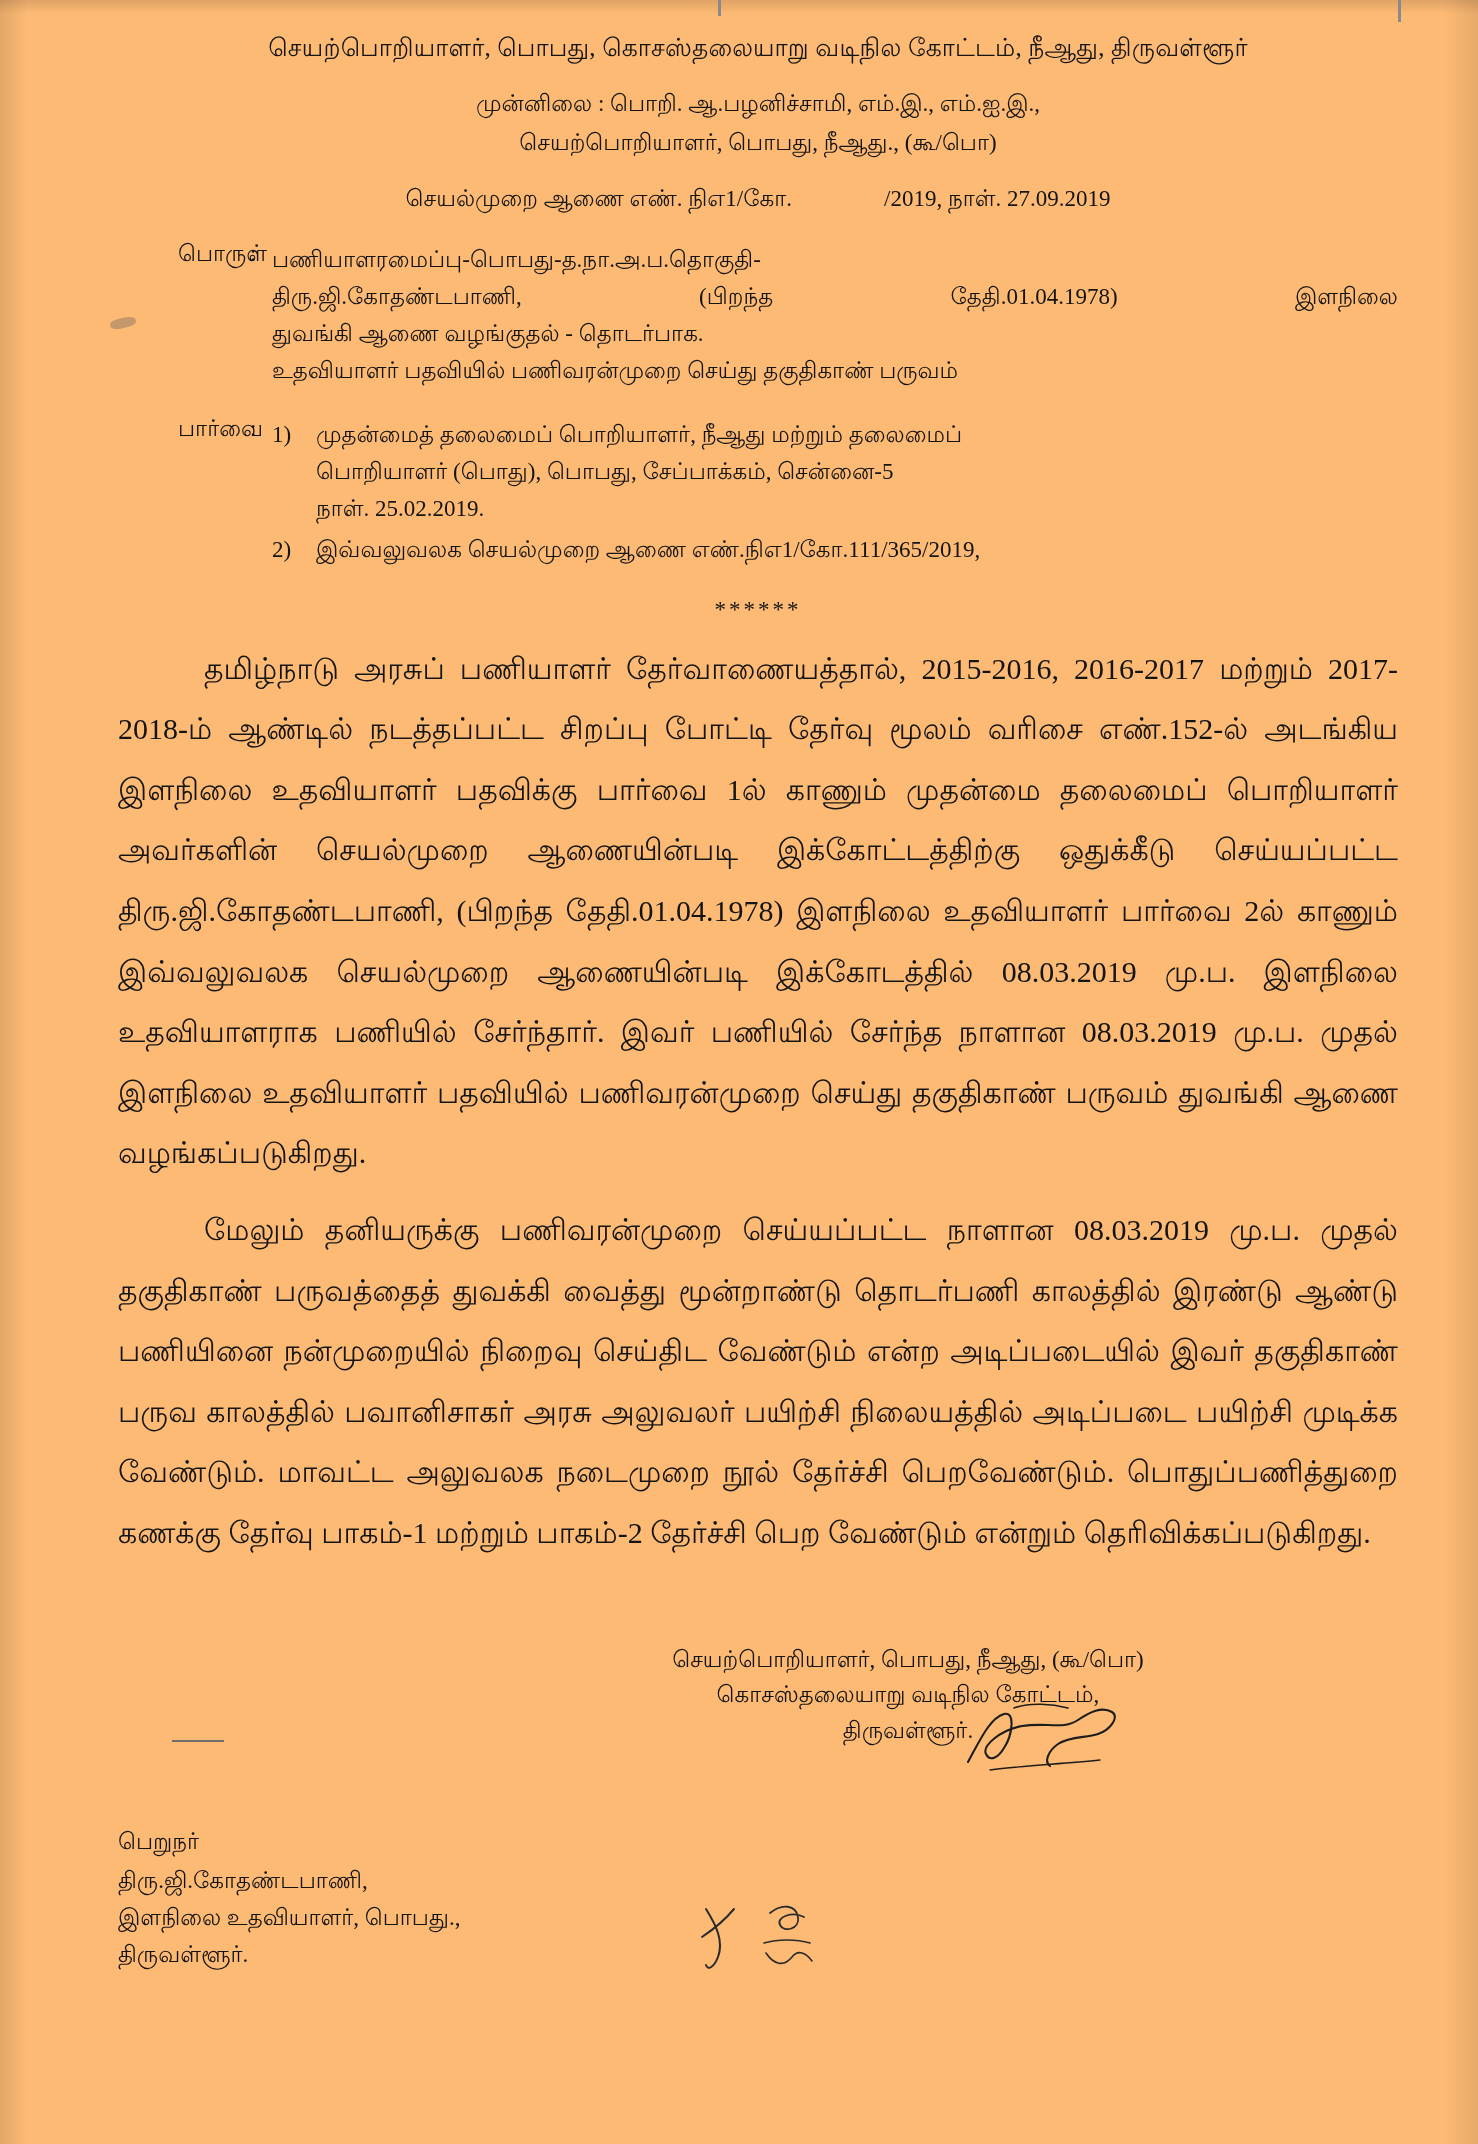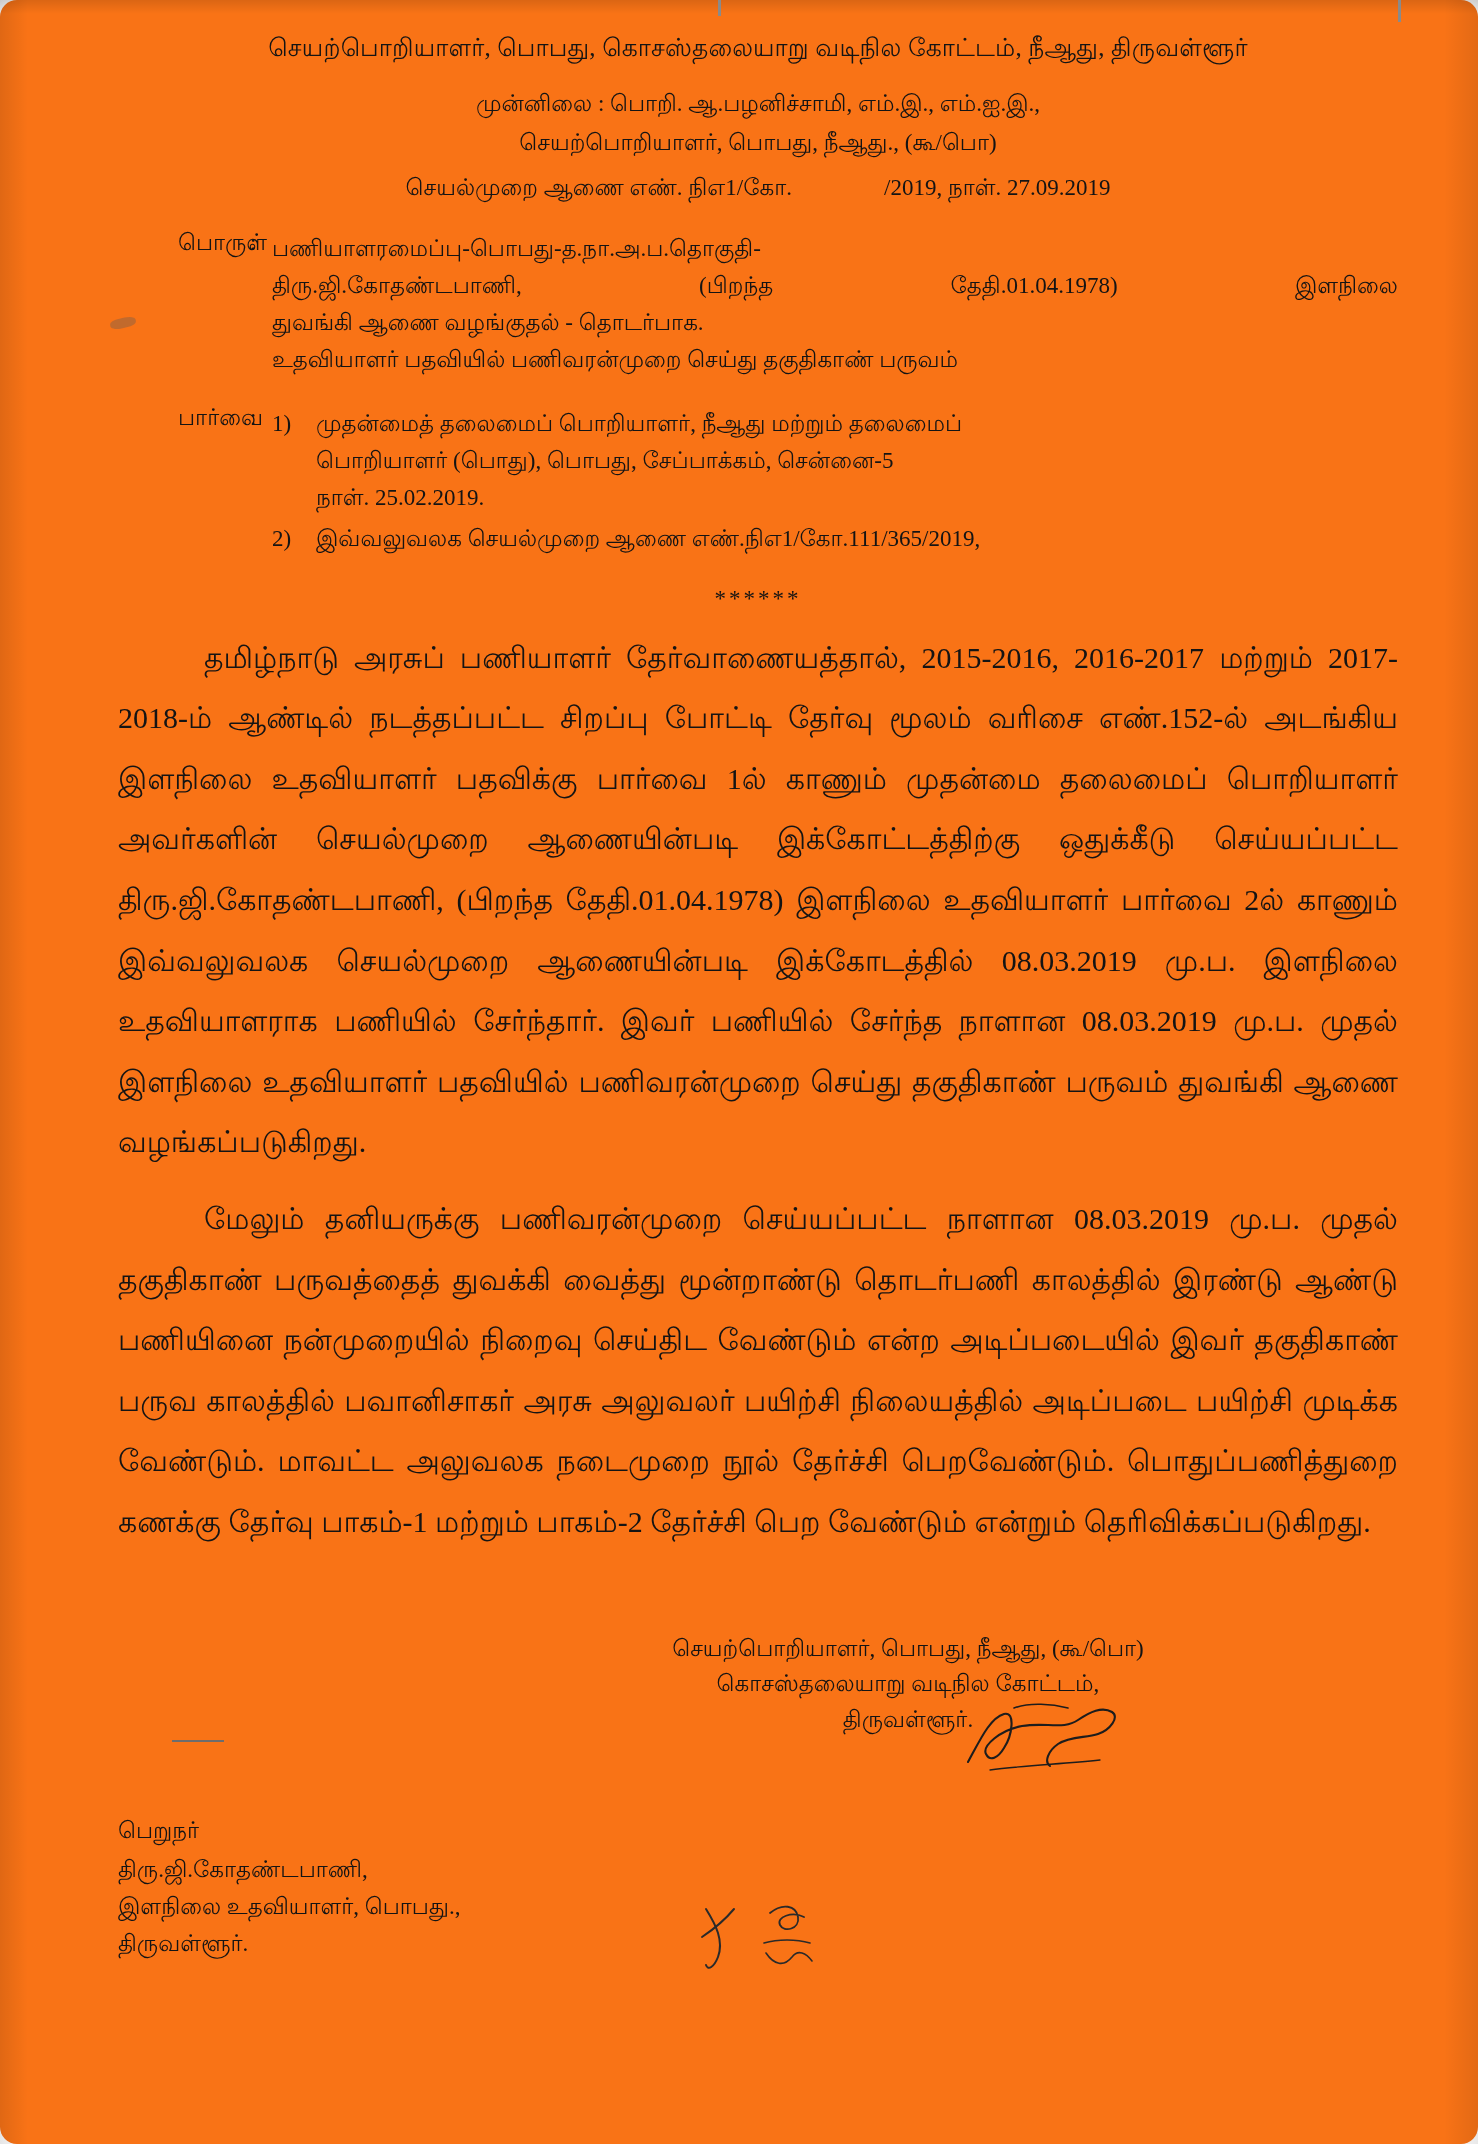--- a/index.html
+++ b/index.html
@@ -11,22 +11,21 @@
     width: 1478px;
     height: 2144px;
     font-family: "Liberation Serif", serif;
     color: #141414;
     position: relative;
     overflow: hidden;
   }
   .page {
     position: absolute;
     inset: 0;
-    background: #f97316;
-    border-radius: 17px;
+    background: #fdba74;
   }
   
   .scan-edge-left {
     position: absolute;
     left: 0; top: 0; bottom: 0;
     width: 28px;
     background: linear-gradient(to right, rgba(0,0,0,0.10), rgba(0,0,0,0));
     pointer-events: none;
   }
   .scan-edge-right {
@@ -62,21 +61,21 @@
     letter-spacing: 0.2px;
     margin-bottom: 22px;
   }
   .hdr2 {
     font-size: 23px;
     line-height: 1.45;
     margin-bottom: 6px;
   }
   .hdr3 {
     font-size: 23px;
-    margin-top: 15px;
+    margin-top: 26px;
     margin-bottom: 4px;
   }
   .order-no-wrap {
     display: inline-block;
   }
   .order-gap {
     display: inline-block;
     width: 92px;
   }
   .field-block {

